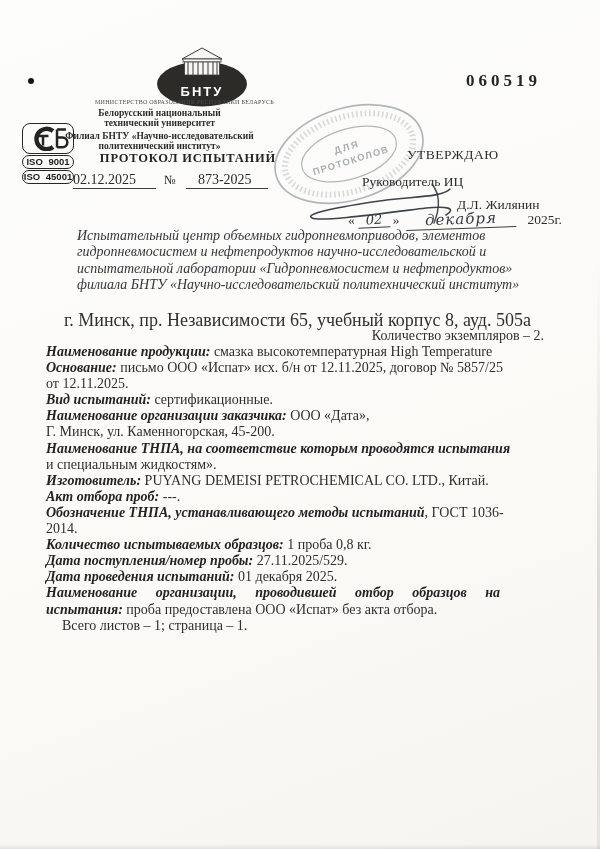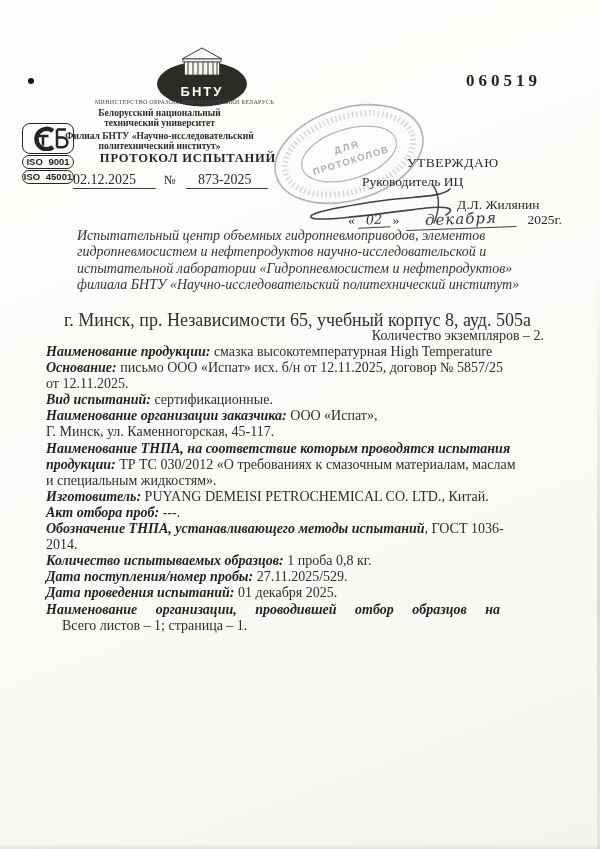--- a/index.html
+++ b/index.html
@@ -28,21 +28,21 @@
   .org-block .gap{height:3px;}
   .protocol-title{left:98px;top:151px;width:180px;text-align:center;font-size:12.5px;font-weight:700;letter-spacing:0.8px;color:#252527;}
   .protocol-number{left:73px;top:172px;font-size:14px;display:flex;align-items:baseline;color:#2a2a2c;}
   .u{border-bottom:1.2px solid #3c3c3c;text-align:center;}
   .pn-date{padding-right:20px;}
   .pn-no{margin:0 10px 0 8px;font-size:12.5px;}
   .pn-num{padding:0 16px 0 12px;}
   
   .stamp{left:269px;top:104px;width:160px;height:100px;transform:rotate(-17deg);opacity:0.85;z-index:1;}
   
-  .approve-label{left:407px;top:155px;font-size:13.5px;letter-spacing:0.5px;z-index:2;color:#2c2c30;}
+  .approve-label{left:407px;top:147px;font-size:13.5px;letter-spacing:0.5px;z-index:2;color:#2c2c30;}
   .approve-role{left:362px;top:174px;font-size:13.5px;z-index:2;color:#2c2c30;}
   .approve-name{left:457px;top:197px;font-size:13.5px;z-index:2;color:#2c2c30;}
   .signature{left:298px;top:181px;width:168px;height:48px;z-index:3;}
   .approve-date{left:348px;top:210px;font-size:13.5px;display:flex;align-items:baseline;z-index:2;color:#2c2c30;}
   .hand{font-family:"DejaVu Serif",serif;font-style:italic;color:#343945;}
   .day-slot{display:inline-block;width:32px;text-align:center;border-bottom:1.2px solid #3c3c3c;margin:0 3px;transform:rotate(-3deg);font-size:13px;}
   .month-slot{display:inline-block;width:110px;text-align:center;border-bottom:1.2px solid #3c3c3c;margin:0 12px 0 6px;font-size:15px;letter-spacing:1px;transform:rotate(-2deg);}
   .year{color:#2a2a2c;}
   
   .center-desc{left:77px;top:228px;font-style:italic;font-size:14px;line-height:16.3px;color:#35363c;}
@@ -142,31 +142,31 @@
     </div>
 
   <div class="abs address">г. Минск, пр. Независимости 65, учебный корпус 8, ауд. 505а</div>
   <div class="abs copies">Количество экземпляров – 2.</div>
 
   <div class="abs body-lines">
       <div class="bline"><span class="bi">Наименование продукции: </span><span class="r">смазка высокотемпературная High Temperature</span></div>
       <div class="bline"><span class="bi">Основание: </span><span class="r">письмо ООО «Испат» исх. б/н от 12.11.2025, договор № 5857/25</span></div>
       <div class="bline"><span class="r">от 12.11.2025.</span></div>
       <div class="bline"><span class="bi">Вид испытаний: </span><span class="r">сертификационные.</span></div>
-      <div class="bline"><span class="bi">Наименование организации заказчика: </span><span class="r">ООО «Испат»,</span></div>
-      <div class="bline"><span class="r">Г. Минск, ул. Каменногорская, 45-117.</span></div>
+      <div class="bline"><span class="bi">Наименование организации заказчика: </span><span class="r">ООО «Дата»,</span></div>
+      <div class="bline"><span class="r">Г. Минск, ул. Каменногорская, 45-200.</span></div>
       <div class="bline"><span class="bi">Наименование ТНПА, на соответствие которым проводятся испытания</span></div>
-      <div class="bline"><span class="bi">продукции: </span><span class="r">ТР ТС 030/2012 «О требованиях к смазочным материалам, маслам</span></div>
       <div class="bline"><span class="r">и специальным жидкостям».</span></div>
       <div class="bline"><span class="bi">Изготовитель: </span><span class="r">PUYANG DEMEISI PETROCHEMICAL CO. LTD., Китай.</span></div>
       <div class="bline"><span class="bi">Акт отбора проб: </span><span class="r">---.</span></div>
       <div class="bline"><span class="bi">Обозначение ТНПА, устанавливающего методы испытаний</span><span class="r">, ГОСТ 1036-</span></div>
       <div class="bline"><span class="r">2014.</span></div>
       <div class="bline"><span class="bi">Количество испытываемых образцов: </span><span class="r">1 проба 0,8 кг.</span></div>
       <div class="bline"><span class="bi">Дата поступления/номер пробы: </span><span class="r">27.11.2025/529.</span></div>
       <div class="bline"><span class="bi">Дата проведения испытаний: </span><span class="r">01 декабря 2025.</span></div>
       <div class="bline spread"><span class="bi">Наименование организации, проводившей отбор образцов на</span></div>
+      <div class="bline"><span class="bi">испытания: </span><span class="r">проба предоставлена ООО «Испат» без акта отбора.</span></div>
       <div class="bline indent"><span class="r">Всего листов – 1; страница – 1.</span></div>
     </div>
 
   <div class="abs edge-right"></div>
   <div class="abs edge-bottom"></div>
 </div>
 
 </body></html>

